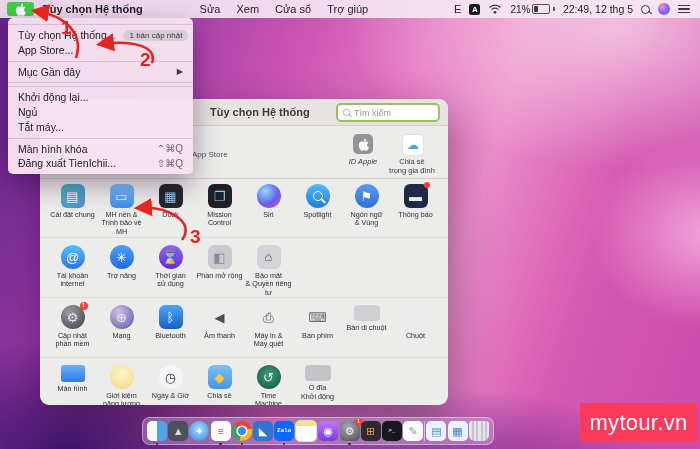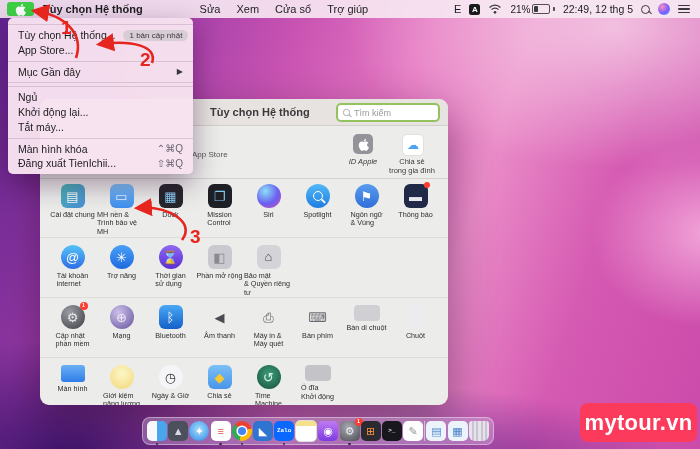--- a/index.html
+++ b/index.html
@@ -55,21 +55,21 @@
   .frag-subtitle{position:absolute;left:152px;top:24px;font-size:8px;color:#555;}
   .frag-left{position:absolute;left:9px;top:54px;font-size:9px;color:#333;z-index:2;}
   .acct-ic{position:absolute;width:20px;height:20px;border-radius:5px;top:8px;display:flex;align-items:center;justify-content:center;}
   .acct-lbl{position:absolute;top:32px;font-size:7.5px;color:#3c3c3e;text-align:center;line-height:1.15;white-space:pre-line;}
   
   .pgrid{position:absolute;left:0;top:78px;width:408px;}
   .prow{display:flex;padding-left:8px;height:60px;box-sizing:border-box;}
   .prow + .prow{border-top:1px solid #e0dcd8;}
   .pcell{width:49px;display:flex;flex-direction:column;align-items:center;padding-top:7px;}
   .picon{display:flex;align-items:center;justify-content:center;position:relative;font-size:13px;line-height:1;}
-  .plabel{margin-top:3px;font-size:7.2px;color:#2d2d30;line-height:1.18;white-space:pre-line;}
+  .plabel{margin-top:3px;font-size:7.2px;color:#2d2d30;text-align:center;line-height:1.18;white-space:pre-line;}
   .nbadge{position:absolute;top:-3px;right:-3px;background:#ff3b30;color:#fff;border-radius:50%;
     min-width:8px;height:8px;font-size:5.5px;display:flex;align-items:center;justify-content:center;font-weight:bold;}
   .ndot{position:absolute;top:-2px;right:-2px;background:#ff3b30;border-radius:50%;width:6px;height:6px;}
   .mini-mag{width:8px;height:8px;border:1.7px solid #fff;border-radius:50%;position:relative;}
   .mini-mag::after{content:"";position:absolute;width:4.5px;height:1.7px;background:#fff;transform:rotate(45deg);right:-3.6px;bottom:-1.2px;}
   
   .dock{position:absolute;left:142px;top:417px;width:352px;height:28px;background:rgba(225,200,238,0.34);
     border:1px solid rgba(255,255,255,0.4);border-radius:8px;display:flex;align-items:center;justify-content:space-evenly;
     padding:0 3px;box-sizing:border-box;z-index:25;}
   .ditem{position:relative;display:flex;flex-direction:column;align-items:center;}
@@ -77,22 +77,22 @@
     font-size:11px;line-height:1;position:relative;}
   .ddot{position:absolute;bottom:-4px;width:2.5px;height:2.5px;border-radius:50%;background:#3a2a44;}
   .dsep{width:1px;height:20px;background:rgba(255,255,255,0.5);}
   .ic-finder{background:linear-gradient(90deg,#f8f8fa 0 50%,#49a5ec 50% 100%);}
   .ic-chrome{background:conic-gradient(from -45deg,#ea4335 0 120deg,#fbbc05 120deg 240deg,#34a853 240deg 360deg);}
   .ic-chrome::after{content:"";width:8px;height:8px;border-radius:50%;background:#4285f4;box-shadow:0 0 0 1.6px #fff;}
   .ic-notes{background:linear-gradient(#f6e089 0 27%,#fff 27%);border:0.5px solid #ddd;}
   .ic-trash{background:repeating-linear-gradient(90deg,#ececf0 0 2.5px,#cacad2 2.5px 4.5px);border-radius:3px 3px 6px 6px;opacity:0.92;}
   
   .anno{position:absolute;left:0;top:0;width:700px;height:449px;z-index:60;pointer-events:none;}
-  .watermark{position:absolute;left:580px;top:403px;width:117px;height:39px;background:#fb3a5c;border-radius:8px;
-    display:flex;align-items:center;justify-content:center;color:#fff;font-size:22px;font-weight:bold;z-index:50;letter-spacing:0.3px;}
+  .watermark{position:absolute;left:580px;top:403px;width:117px;height:39px;background:#fb3a5c;border-radius:0;
+    display:flex;align-items:center;justify-content:center;color:#fff;font-size:22px;font-weight:normal;z-index:50;letter-spacing:0.3px;}
 </style>
 </head>
 <body>
 
 <div id="stage">
 
   <div class="win">
     <div class="titlebar">
       <div class="win-title">Tùy chọn Hệ thống</div>
       <div class="searchbox">
@@ -299,24 +299,24 @@
         <span class="am-label">App Store...</span>
       </div>
       <div class="am-sep"></div>
       <div class="am-item">
         <span class="am-label">Mục Gần đây</span>
         <span class="am-sub">▶</span>
       </div>
       <div class="am-sep"></div>
       <div class="am-sep"></div>
       <div class="am-item">
+        <span class="am-label">Khởi động lại...</span>
+      </div>
+      <div class="am-item">
         <span class="am-label">Ngủ</span>
-      </div>
-      <div class="am-item">
-        <span class="am-label">Khởi động lại...</span>
       </div>
       <div class="am-item">
         <span class="am-label">Tắt máy...</span>
       </div>
       <div class="am-sep"></div>
       <div class="am-item">
         <span class="am-label">Màn hình khóa</span>
         <span class="am-short">⌃⌘Q</span>
       </div>
       <div class="am-item">

